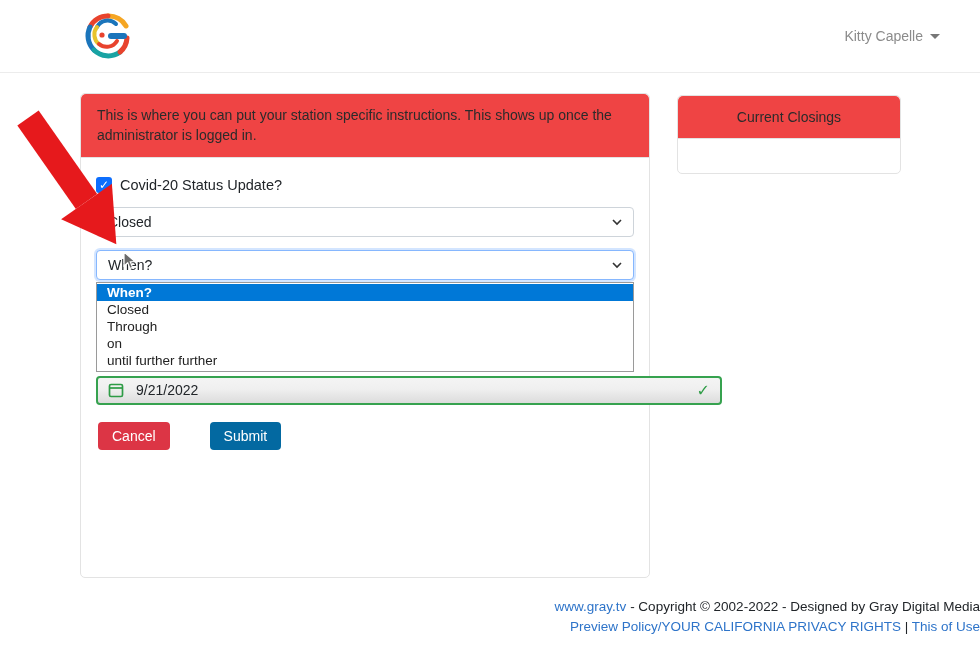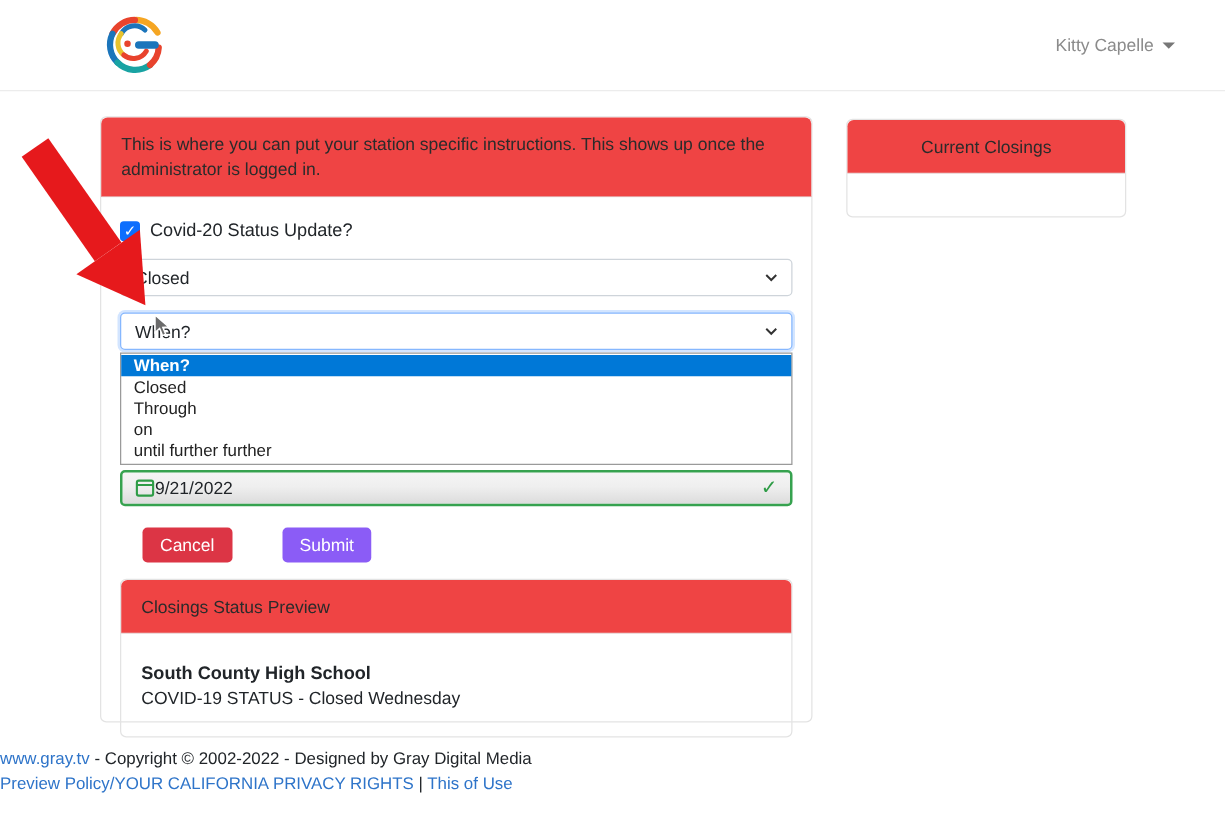--- a/index.html
+++ b/index.html
@@ -30,36 +30,36 @@
     display:flex; align-items:center; justify-content:space-between; padding:0 11px; font-size:14px;
     cursor:pointer; }
   .select.closed-select { margin-bottom:13px; }
   .select.focused { border-color:#86b7fe; box-shadow:0 0 0 2px rgba(13,110,253,.18); }
   .chev { width:10px; height:10px; }
 
   .options-panel { width:538px; background:#fff; border:1px solid #9a9a9a; margin-top:2px; padding:1px 0; }
   .option { font-size:13.5px; padding:1px 10px; height:17.2px; line-height:15.5px; color:#222; cursor:pointer; }
   .option.selected { background:#0078d7; color:#fff; font-weight:bold; }
 
-  .date-field { margin-top:4px; width:538px; height:29px; border:2px solid #36a24f; border-radius:4px;
+  .date-field { margin-top:4px; width:626px; height:29px; border:2px solid #36a24f; border-radius:4px;
     background:linear-gradient(#f4f4f4,#efefef 45%,#dcdcdc); display:flex; align-items:center;
-    padding:0 10px; font-size:14px; cursor:pointer;text-align:center; }
+    padding:0 10px; gap:12px; font-size:14px; cursor:pointer;text-align:center; }
   .date-check { margin-left:auto; color:#2e9c46; font-size:16px; font-weight:bold; }
 
-  .btn-row { display:flex; gap:40px; margin:17px 0 13px 18px; }
+  .btn-row { display:flex; gap:40px; margin:17px 0 13px 2px; }
   .btn { border:none; border-radius:4px; font-size:14px; padding:6px 14px; color:#fff; cursor:pointer;
     font-family:"Liberation Sans","DejaVu Sans",sans-serif; }
   .btn-cancel { background:#dc3545; }
-  .btn-submit { background:#8b5cf6; }
+  .btn-submit { background:#0369a1; }
 
   .preview-card { border:1px solid #e3e3e3; border-radius:5px; margin-top:2px; }
   .preview-body { padding:14px 16px 20px 16px; font-size:14px; line-height:1.4; }
   .preview-name { font-weight:bold; font-size:14.5px; margin-top:8px; }
 
-  .footer { position:absolute; left:0; top:597px; width:980px; text-align:left; font-size:13.5px;
+  .footer { position:absolute; left:0; top:597px; width:980px; text-align:right; font-size:13.5px;
     line-height:1.45; }
   .footer a { color:#2e74c9; text-decoration:none; cursor:pointer; }
   .footer .sep { color:#212529; }
 
   .red-arrow { position:absolute; left:0px; top:100px; pointer-events:none; }
   .cursor { position:absolute; left:121px; top:251px; pointer-events:none; }
 </style>
 </head>
 <body>
 
@@ -123,27 +123,20 @@
       </svg>
       <span>9/21/2022</span>
       <span class="date-check">✓</span>
     </div>
 
     <div class="btn-row">
       <button class="btn btn-cancel">Cancel</button>
       <button class="btn btn-submit">Submit</button>
     </div>
 
-    <div class="preview-card">
-      <div class="card-header">Closings Status Preview</div>
-      <div class="preview-body">
-        <div class="preview-name">South County High School</div>
-        <div>COVID-19 STATUS - Closed Wednesday</div>
-      </div>
-    </div>
 
   </div>
 </div>
 
 <div class="card side-card">
   <div class="card-header">Current Closings</div>
   <div class="side-body"></div>
 </div>
 
 <div class="footer">

